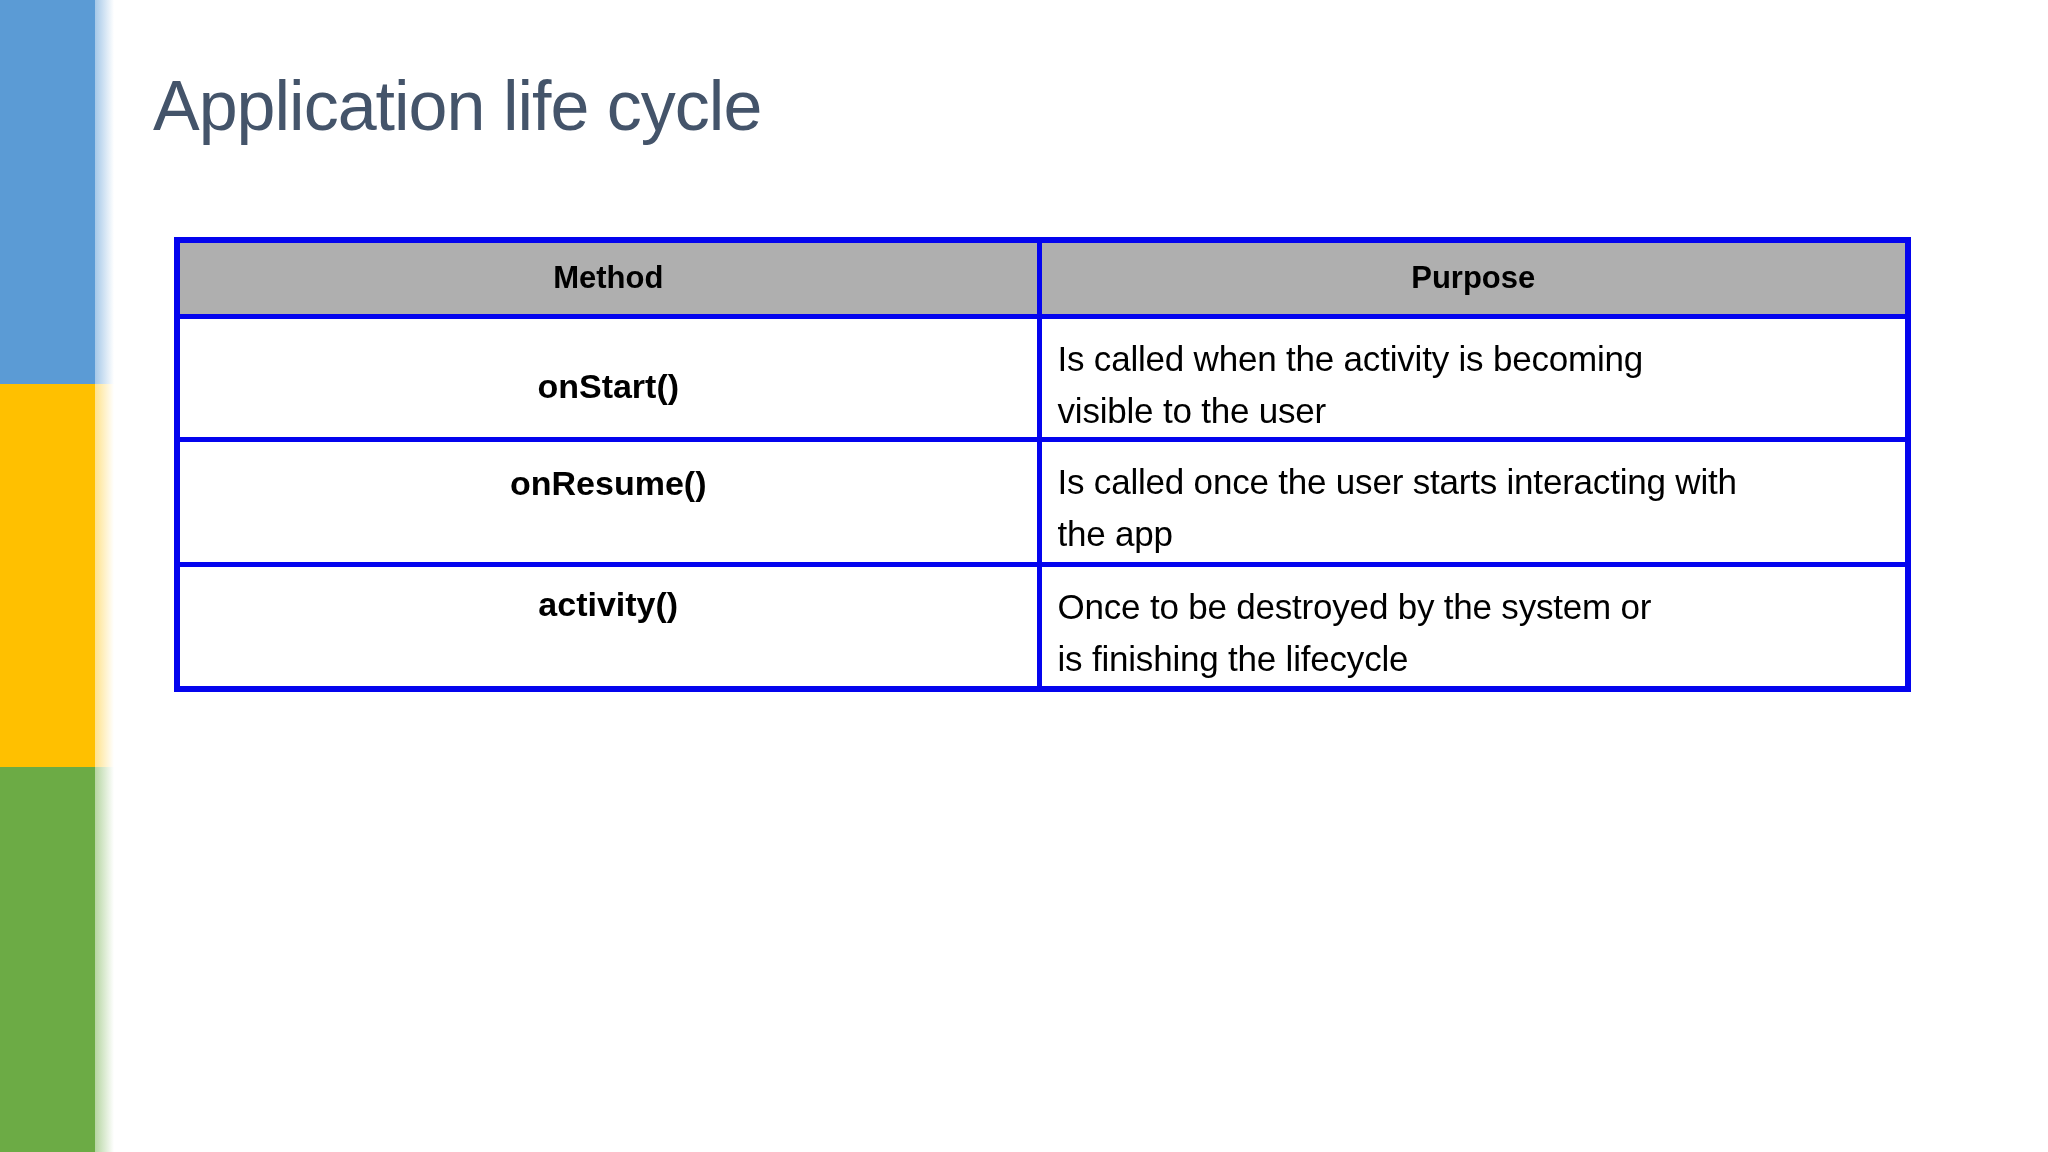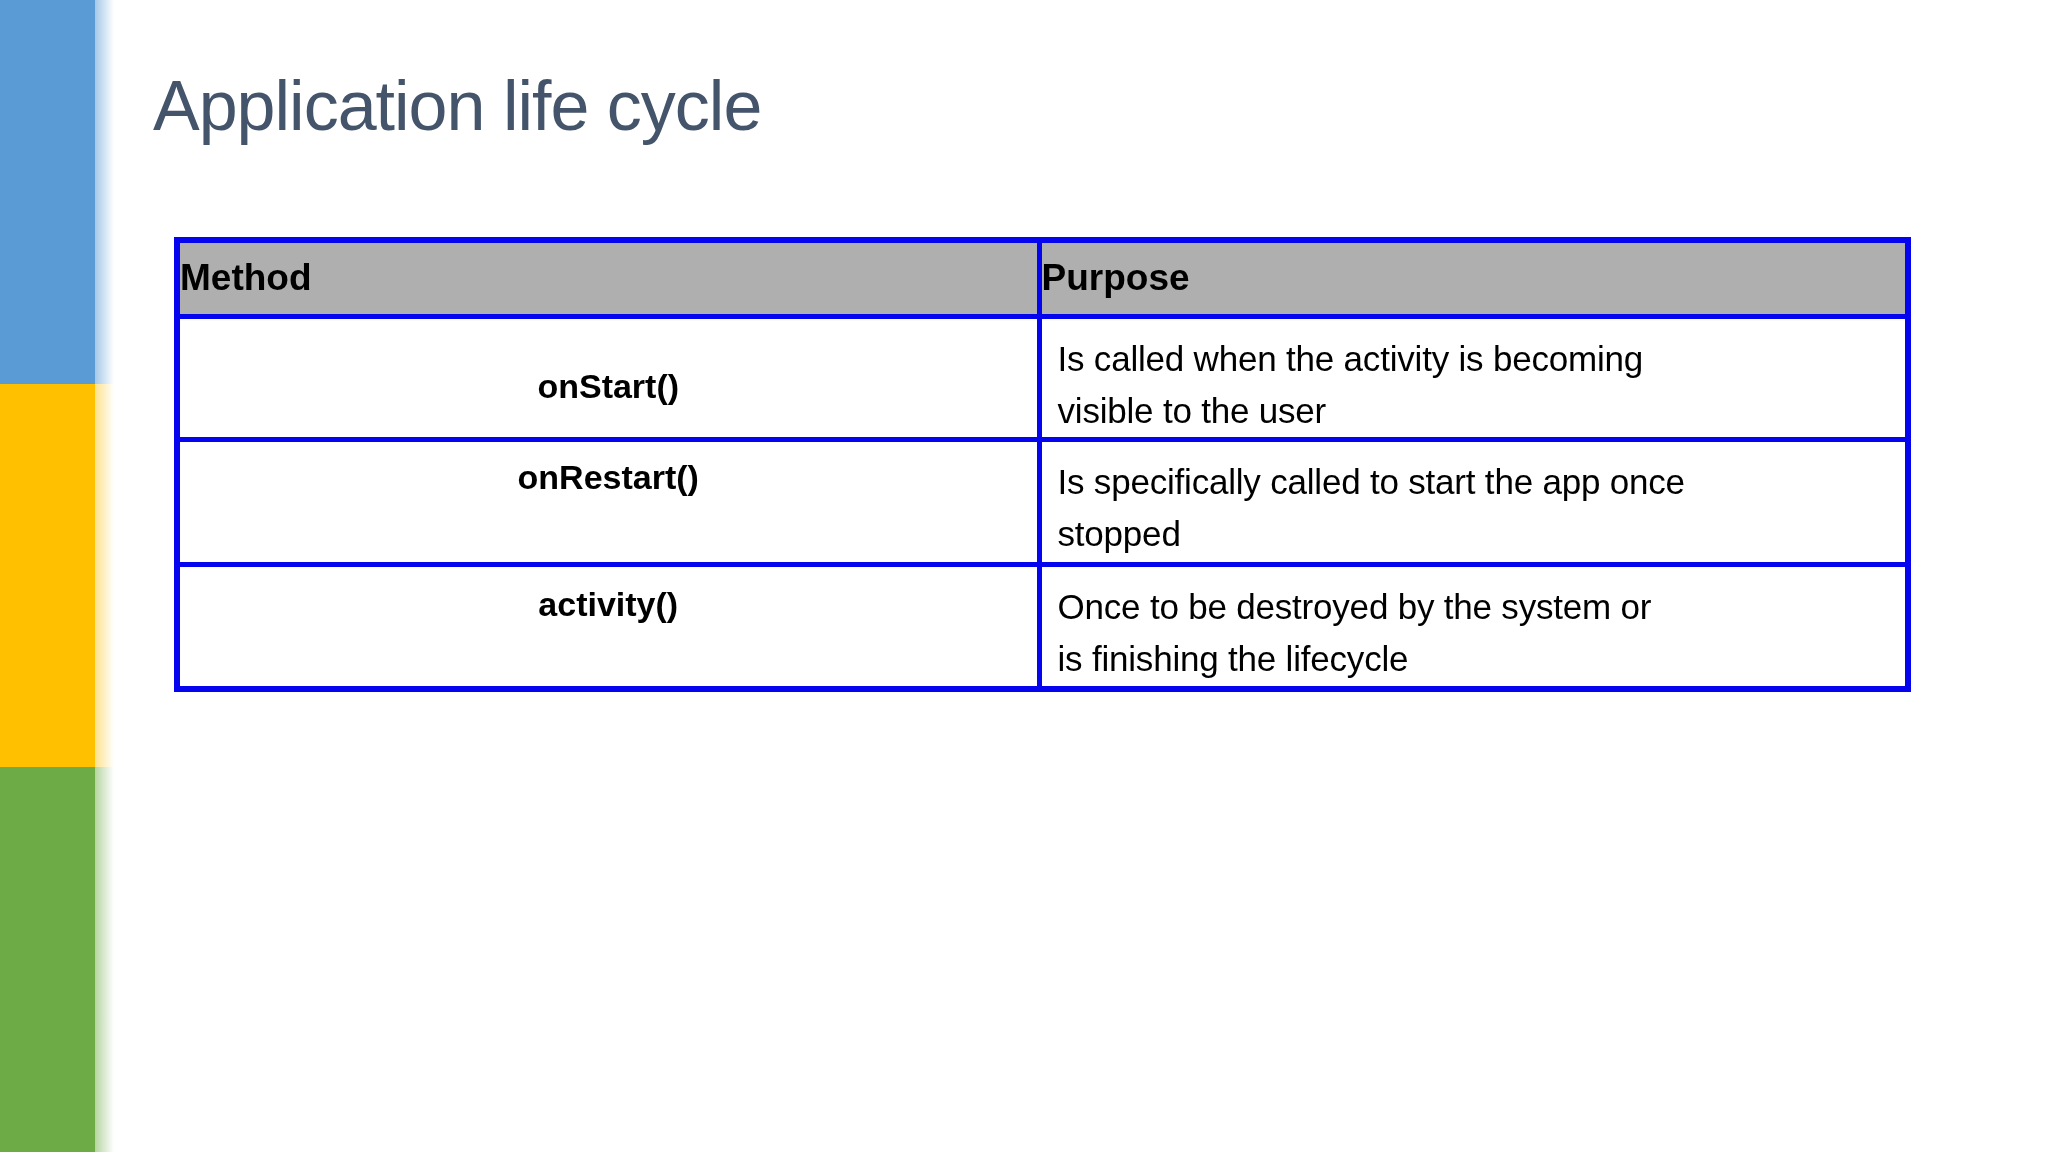--- a/index.html
+++ b/index.html
@@ -30,21 +30,21 @@
   
   table.lifecycle{
     position:absolute;left:174px;top:237px;width:1731px;
     border-collapse:collapse;table-layout:fixed;
     border:6px solid var(--tborder);
   }
   col.c1{width:862px;} col.c2{width:869px;}
   .lifecycle th,.lifecycle td{border:5px solid var(--tborder);padding:0;}
   .lifecycle th{
     height:76px;background:var(--headbg);color:#000;
-    font-size:37px;font-weight:bold;text-align:left;vertical-align:middle;
+    font-size:31px;font-weight:bold;text-align:center;vertical-align:middle;
   }
   td.m{
     vertical-align:top;text-align:center;
     font-size:34px;font-weight:bold;color:#000;
   }
   td.p{vertical-align:top;}
   .pw{
     overflow:hidden;padding:14px 18px 0 16px;
     font-size:35px;line-height:52px;color:#000;
     white-space:pre;letter-spacing:-0.2px;
@@ -88,25 +88,25 @@
       </tr>
     </thead>
     <tbody>
       <tr class="r2">
         <td class="m"><span>onStart()</span></td>
         <td class="p">
             <div class="pw">Is called when the activity is becoming
 visible to the user</div>
           </td>
       </tr>
-      <tr class="r6">
-        <td class="m"><span>onRestart()</span></td>
+      <tr class="r3">
+        <td class="m"><span>onResume()</span></td>
         <td class="p">
-            <div class="pw">Is specifically called to start the app once
-stopped</div>
+            <div class="pw">Is called once the user starts interacting with
+the app</div>
           </td>
       </tr>
       <tr class="r7">
         <td class="m"><span>activity()</span></td>
         <td class="p">
             <div class="pw">Once to be destroyed by the system or
 is finishing the lifecycle</div>
           </td>
       </tr>
     </tbody>

